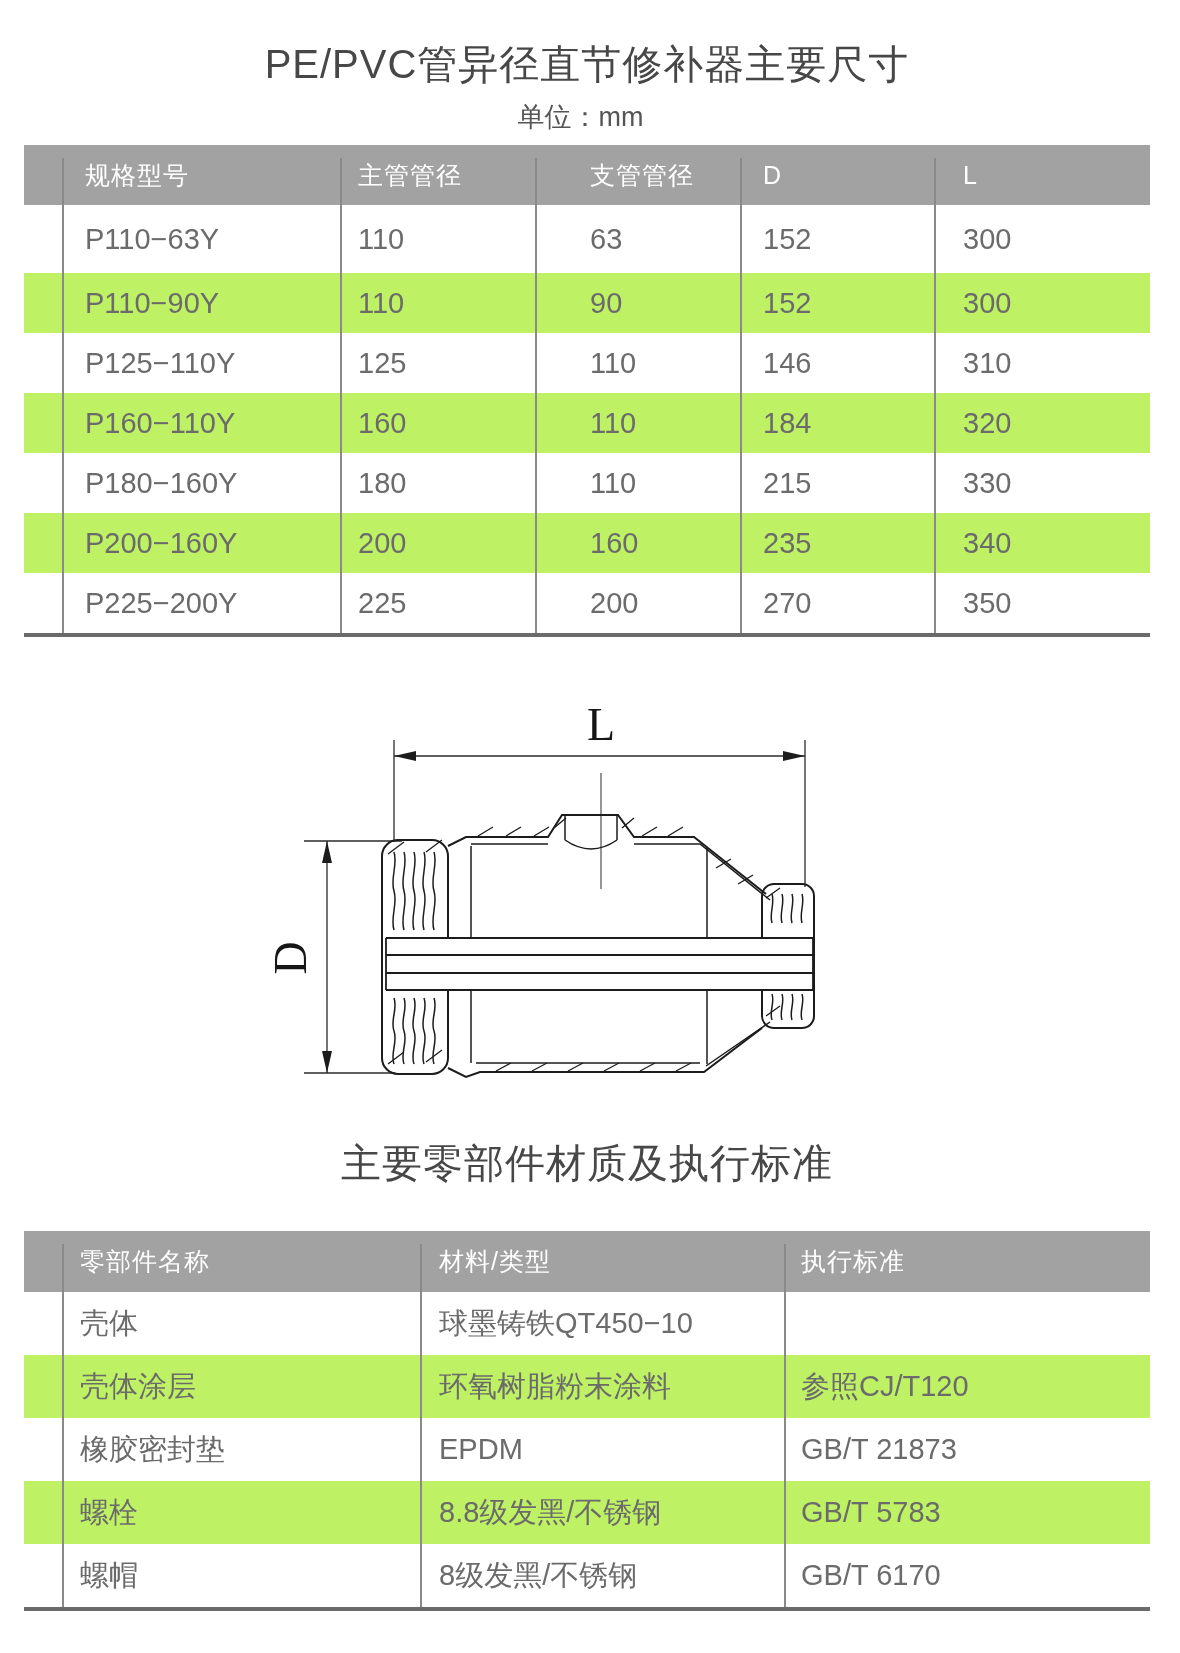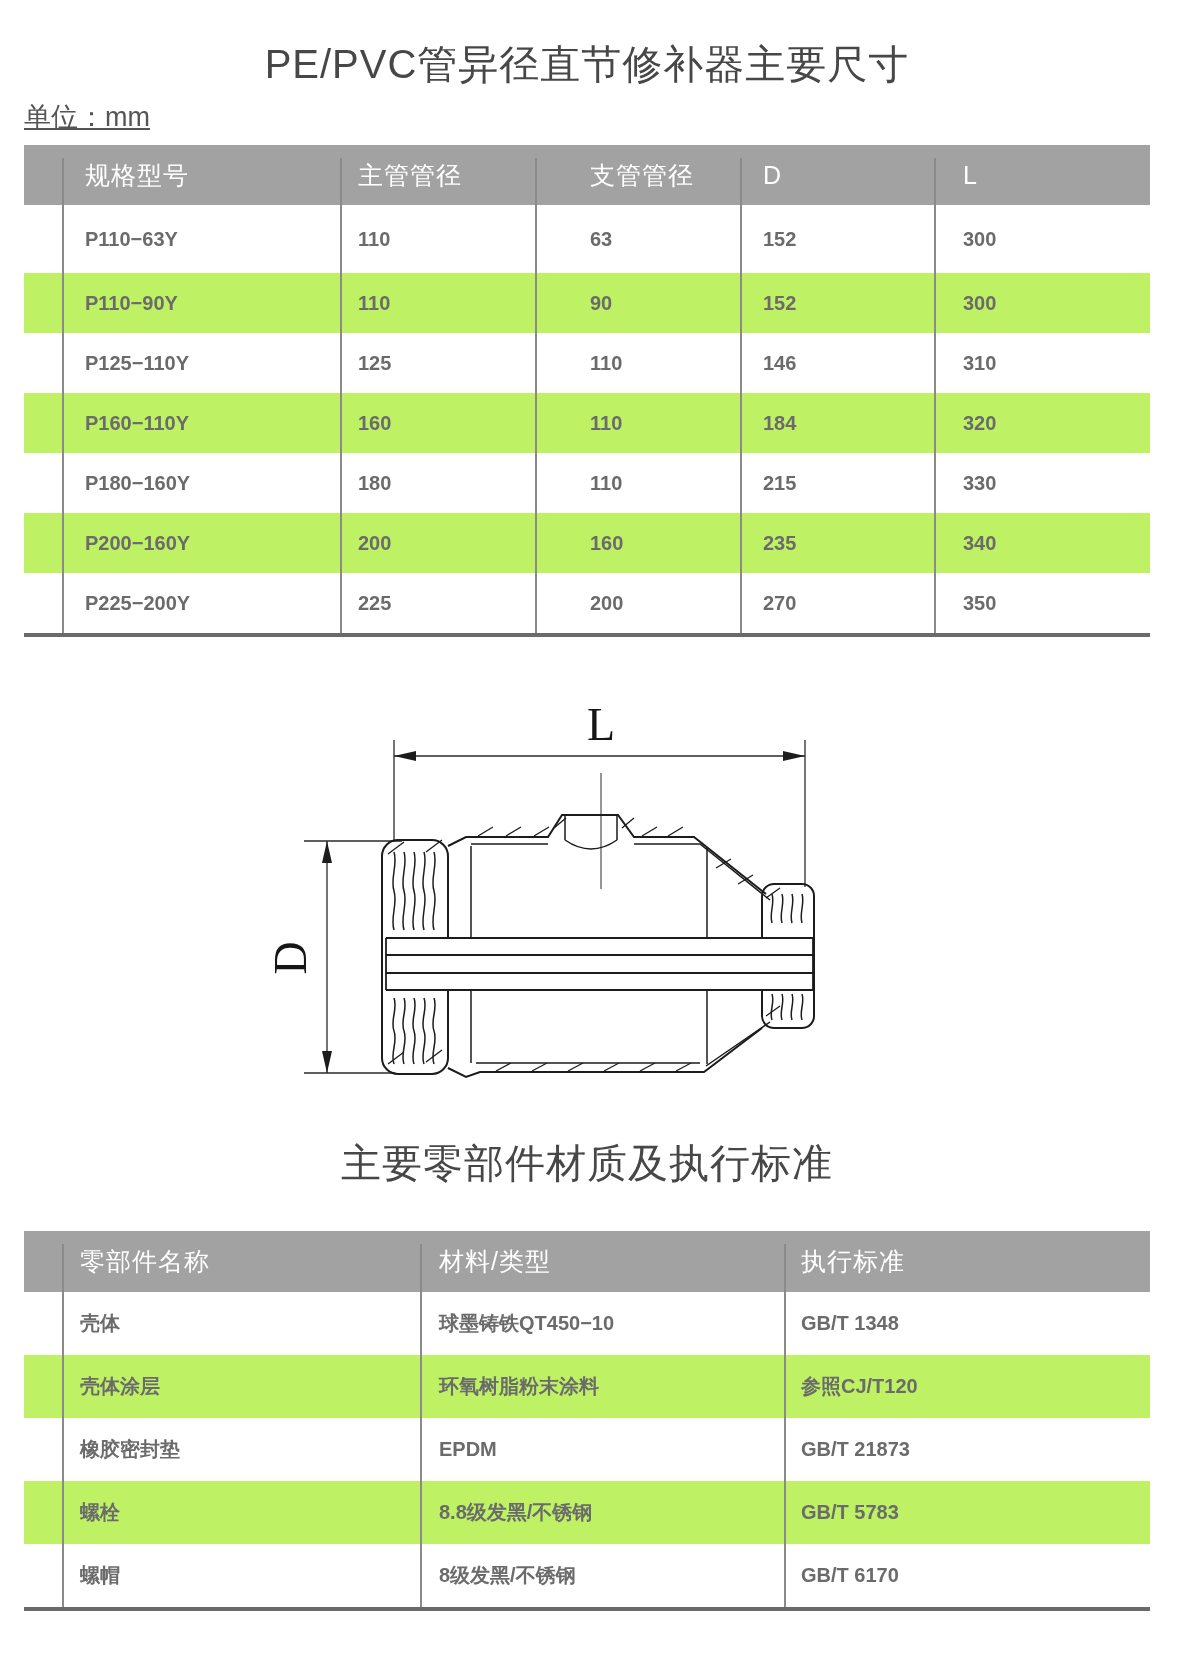--- a/index.html
+++ b/index.html
@@ -13,32 +13,32 @@
   }
   .title{
     position:absolute;left:24px;width:1126px;
     text-align:center;font-size:40px;line-height:48px;
     color:#474747;letter-spacing:1px;font-weight:400;
   }
   .title-main{top:40px;}
   .title-materials{top:1139px;}
   .unit-label{
     position:absolute;top:101px;left:24px;width:1113px;
-    text-align:left;font-size:27px;line-height:32px;color:#555555;text-decoration:underline;
+    text-align:center;font-size:27px;line-height:32px;color:#555555;
   }
   .spec-table{position:absolute;left:24px;width:1126px;}
   .t1{top:145px;height:492px;}
   .t2{top:1231px;height:464px;}
   .thead{
     display:grid;align-items:center;
     background:#a2a2a2;color:#ffffff;font-size:25px;letter-spacing:1px;
   }
   .t1 .thead{height:60px;grid-template-columns:316px 195px 205px 194px 216px;}
   .t2 .thead{height:61px;grid-template-columns:396px 364px 366px;}
-  .trow{display:grid;align-items:center;font-size:20px;color:#6b6b6b;font-weight:bold;}
+  .trow{display:grid;align-items:center;font-size:29px;color:#6b6b6b;}
   .t1 .trow{height:60px;grid-template-columns:316px 195px 205px 194px 216px;}
   .t1 .trow.first{height:68px;}
   .t2 .trow{height:63px;grid-template-columns:396px 364px 366px;}
   .trow.alt{background:#bef264;}
   .t1 .c0{padding-left:61px;} .t1 .c1{padding-left:18px;}
   .t1 .c2{padding-left:55px;} .t1 .c3{padding-left:23px;}
   .t1 .c4{padding-left:29px;}
   .t2 .c0{padding-left:56px;} .t2 .c1{padding-left:19px;}
   .t2 .c2{padding-left:17px;}
   .vsep{position:absolute;top:13px;width:2px;background:#8a8a8a;}
@@ -216,21 +216,20 @@
   <div class="spec-table t2">
     <div class="thead">
         <span class="c0">零部件名称</span>
         <span class="c1">材料/类型</span>
         <span class="c2">执行标准</span>
       </div>
     <div class="tbody">
         <div class="trow">
           <span class="c0">壳体</span>
           <span class="c1">球墨铸铁QT450−10</span>
-          <span class="c2">GB/T 1348</span>
         </div>
         <div class="trow alt">
           <span class="c0">壳体涂层</span>
           <span class="c1">环氧树脂粉末涂料</span>
           <span class="c2">参照CJ/T120</span>
         </div>
         <div class="trow">
           <span class="c0">橡胶密封垫</span>
           <span class="c1">EPDM</span>
           <span class="c2">GB/T 21873</span>

